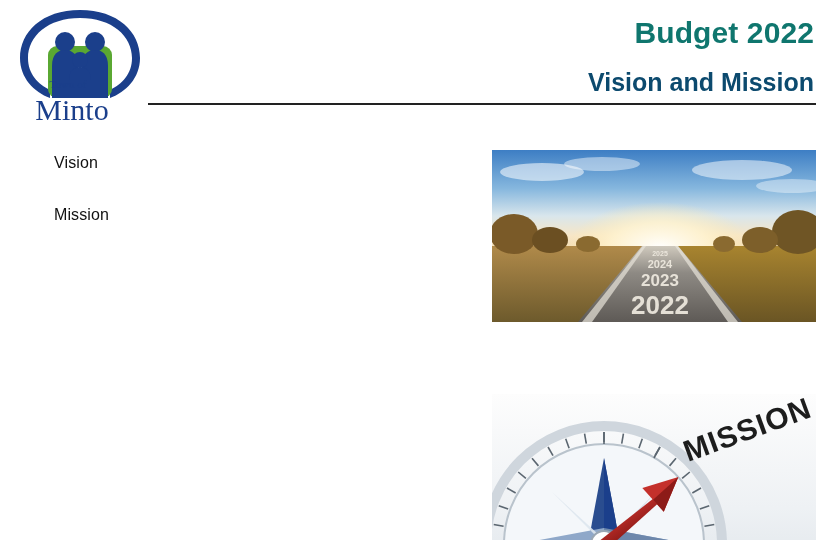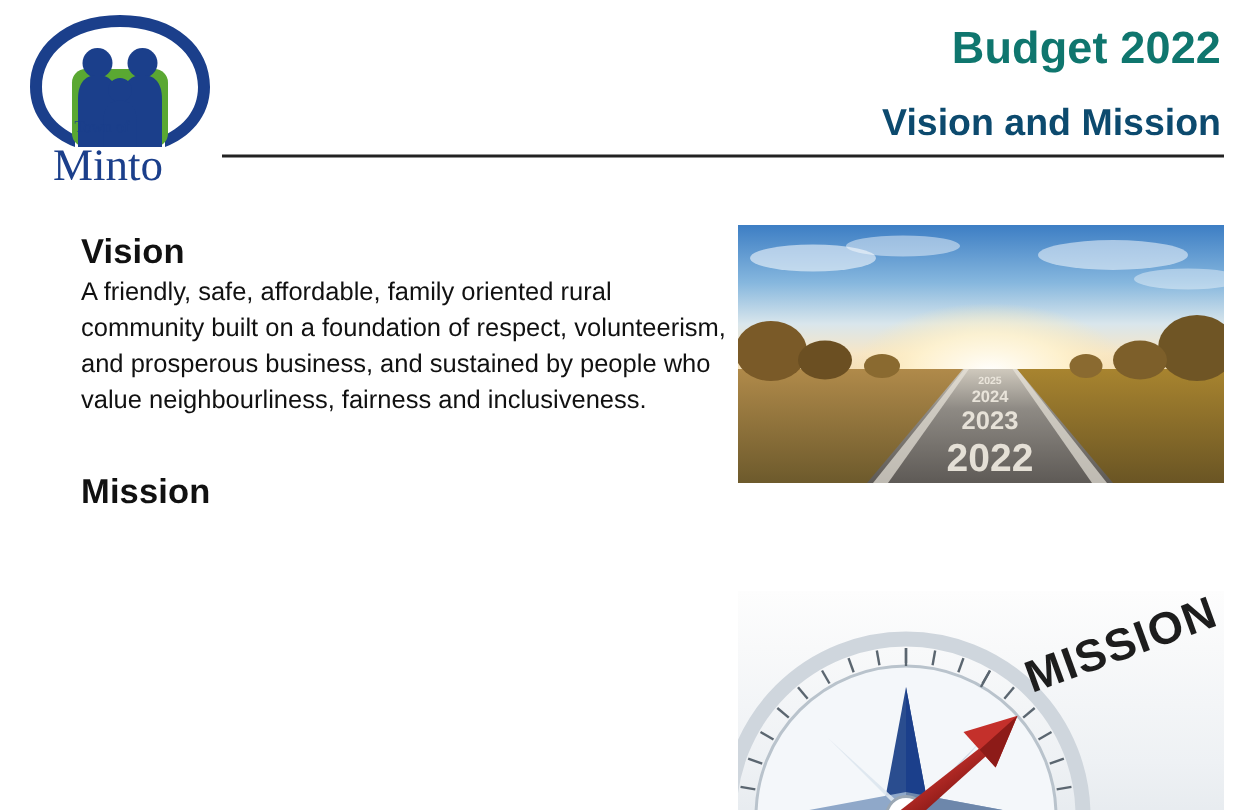--- a/index.html
+++ b/index.html
@@ -72,22 +72,22 @@
   .text-col {
     position: absolute;
     left: 54px;
     top: 32px;
     width: 440px;
   }
 
   .block { margin-bottom: 22px; }
 
   .block-heading {
-    font-size: 23px;
-    font-weight: bold;
+    font-size: 16px;
+    font-weight: normal;
     color: #111;
     margin: 0 0 2px 0;
     letter-spacing: 0.1px;
   }
 
   .block-body {
     font-size: 17px;
     line-height: 1.42;
     color: #111;
     margin: 0;
@@ -148,21 +148,20 @@
 
   <div class="header-rule"></div>
 </div>
 
 <div class="content">
 
   <div class="text-col">
 
     <div class="block vision-block">
       <p class="block-heading">Vision</p>
-      <p class="block-body">A friendly, safe, affordable, family oriented rural community built on a foundation of respect, volunteerism, and prosperous business, and sustained by people who value neighbourliness, fairness and inclusiveness.</p>
     </div>
 
     <div class="block mission-block">
       <p class="block-heading">Mission</p>
     </div>
 
   </div>
 
   <div class="img-col">
 

